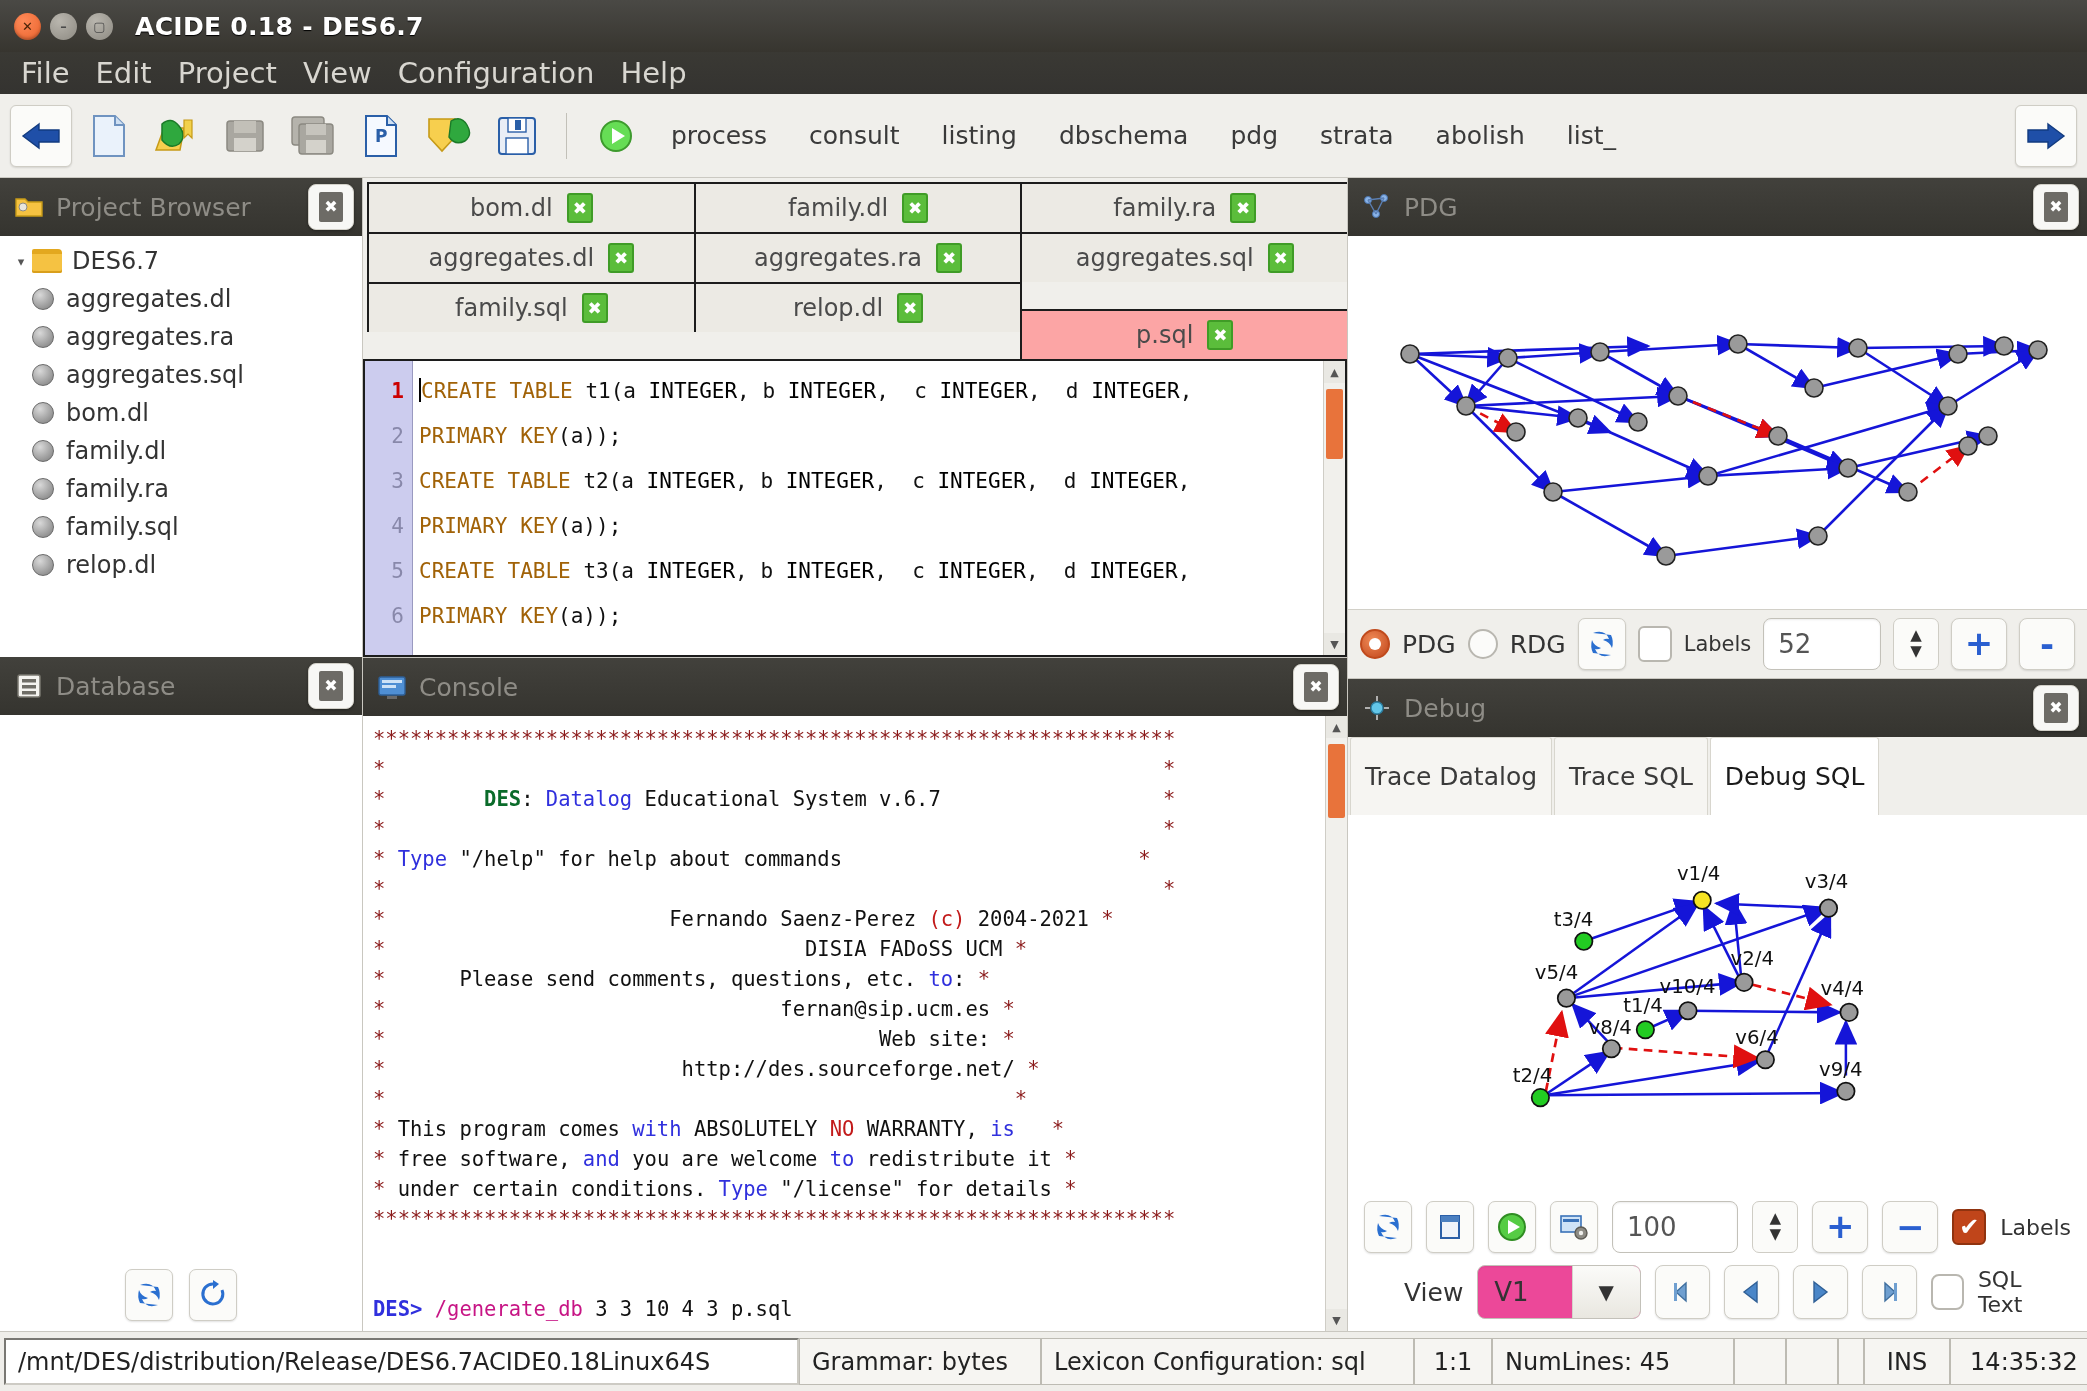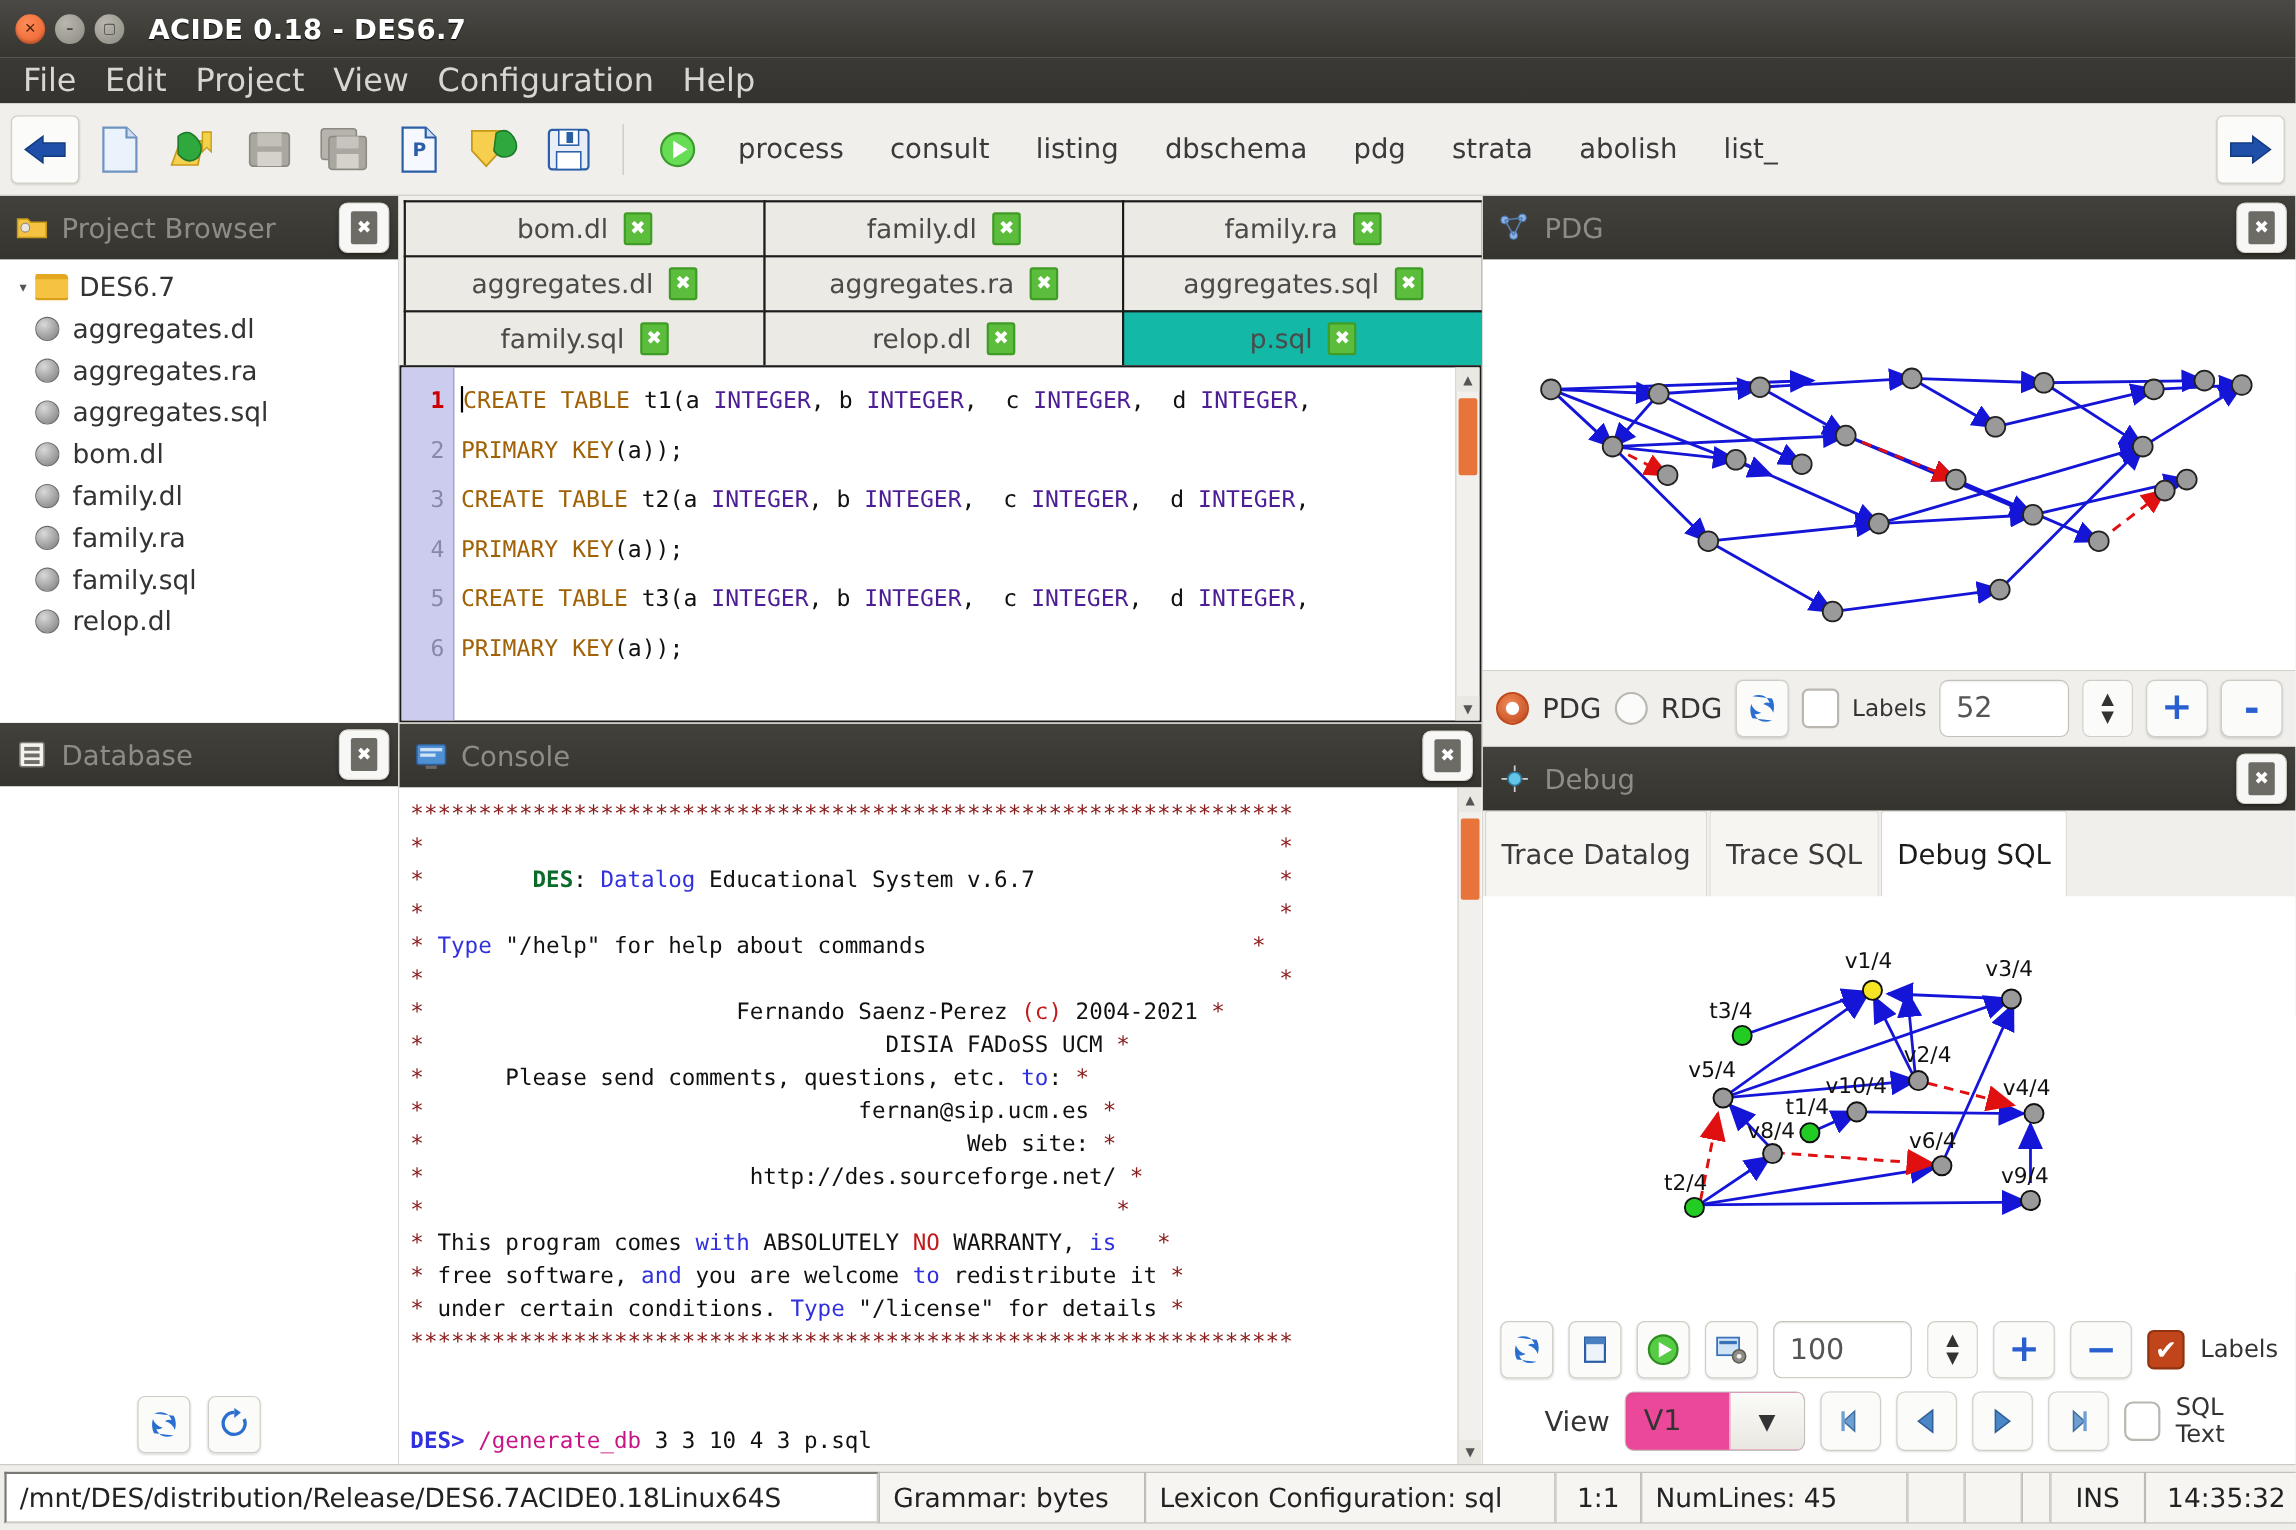--- a/index.html
+++ b/index.html
@@ -76,33 +76,33 @@
   .tlabel { color:#333; }
 
   
   .tabstrip { background:#f0efeb; padding:4px 0 0 4px; flex:0 0 auto;}
   .tabrow { display:flex; }
   .tab {
     flex:1; height:50px; display:flex; align-items:center; justify-content:center; gap:14px;
     border:2px solid #1c1c1c; border-bottom:none; background:#eceae4; font-size:24px; color:#4a4a4a;
     margin-right:-2px; cursor:pointer; position:relative;
   }
-  .tab.sel { background:#14b8a6; }
+  .tab.sel { background:#fca5a5;margin-top:27px; }
   .tabclose { width:26px;height:30px;background:#5bbd3b;border:2px solid #3f9c26;border-radius:3px;
     display:flex;align-items:center;justify-content:center;color:#fff;font-size:17px;font-weight:bold;line-height:1;}
 
   
   .editor { flex:1; display:flex; border:2px solid #1c1c1c; background:#fff; overflow:hidden; position:relative;}
   .gutter { width:48px; background:#ccccee; border-right:1px solid #9a9ac0; flex:0 0 48px;
             font-family:"DejaVu Sans Mono", monospace; font-size:21px; color:#8888aa; text-align:right; padding:8px 8px 0 0;}
   .gutter div { height:45px; line-height:45px;}
   .gutter div.cur { color:#cc0000; font-weight:bold;}
   .codearea { flex:1; font-family:"DejaVu Sans Mono", monospace; font-size:21px; padding:8px 0 0 6px; overflow:hidden;
               line-height:45px; white-space:pre; }
-  .kw { color:#a16207; } .ty { color:#4c1d95; } .pl { color:#111; }
+  .kw { color:#a16207; } .ty { color:#000000; } .pl { color:#111; }
   .caret { display:inline-block;width:2px;height:24px;background:#000;vertical-align:-4px;}
   .vscroll { width:22px; background:#f1f0ec; border-left:1px solid #cfcdc6; flex:0 0 22px; position:relative;}
   .vscroll .thumb { position:absolute; left:2px; right:2px; background:#e8733b; border-radius:2px;}
   .vscroll .arrow { position:absolute;left:0;right:0;height:22px;display:flex;align-items:center;justify-content:center;
                     font-size:11px;color:#555;background:#e9e8e3;}
 
   
   .console { font-family:"DejaVu Sans Mono", monospace; font-size:20.5px; line-height:30px; padding:8px 10px;
              white-space:pre; overflow:hidden; height:100%; background:#fff;}
   .c-star{color:#8b1a1a;} .c-blue{color:#3030dd;} .c-green{color:#0a6b2a;} .c-red{color:#c21a1a;}

